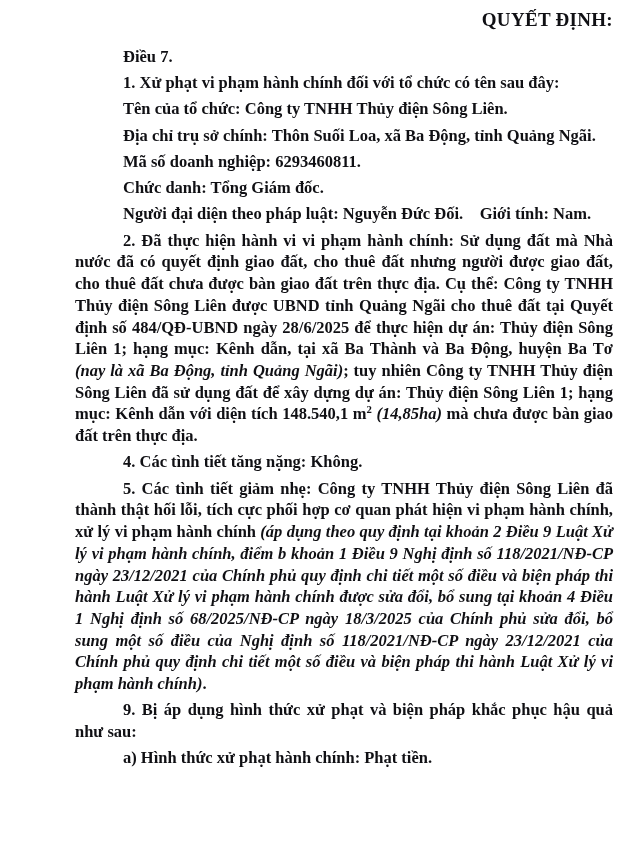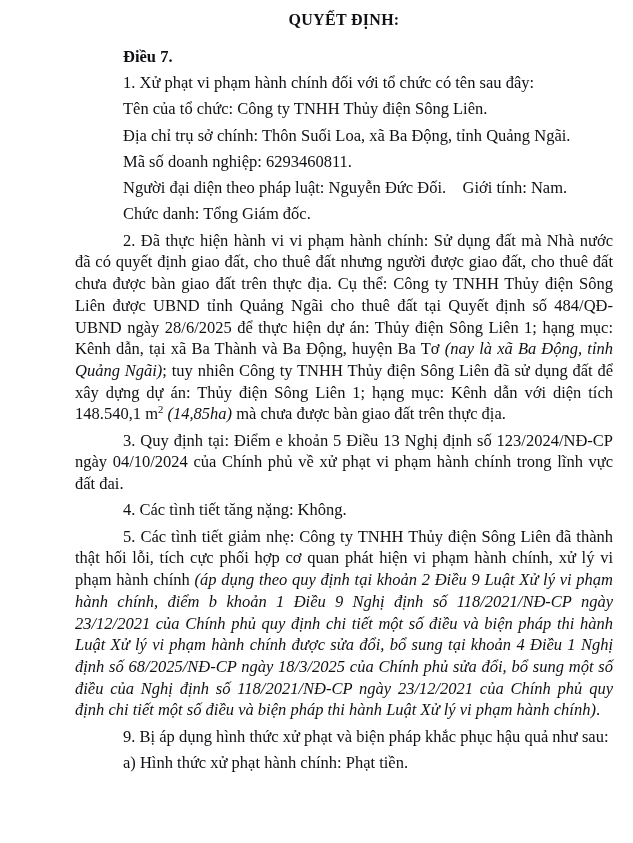--- a/index.html
+++ b/index.html
@@ -14,30 +14,31 @@
     background: #ffffff;
     box-sizing: border-box;
     padding: 9px 20px 0 75px;
     font-family: "Liberation Serif", "DejaVu Serif", serif;
     font-size: 16.5px;
     line-height: 21.7px;
     color: #101014;
     overflow: hidden;
   }
   .doc-title {
-    text-align: center;
+    text-align: right;
     font-weight: bold;
-    font-size: 16px;
+    font-size: 19px;
     letter-spacing: 0.3px;
     margin: 0 0 15px 0;
   }
   p.para {
     margin: 0 0 4.6px 0;
     text-align: justify;
     text-indent: 48px;
+    font-weight: bold;
   }
   p.heading {
     font-weight: bold;
     text-align: left;
   }
   .run-italic {
     font-style: italic;
   }
   sup.run-sup {
     font-size: 0.65em;
@@ -49,22 +50,21 @@
 <body>
 
 <div class="page">
   <div class="doc-title">QUYẾT ĐỊNH:</div>
   <div>
       <p class="para heading"><span>Điều 7.</span></p>
       <p class="para body"><span>1. Xử phạt vi phạm hành chính đối với tổ chức có tên sau đây:</span></p>
       <p class="para body"><span>Tên của tổ chức: Công ty TNHH Thủy điện Sông Liên.</span></p>
       <p class="para body"><span>Địa chỉ trụ sở chính: Thôn Suối Loa, xã Ba Động, tỉnh Quảng Ngãi.</span></p>
       <p class="para body"><span>Mã số doanh nghiệp: 6293460811.</span></p>
+      <p class="para body"><span>Chức danh: Tổng Giám đốc.</span></p>
       <p class="para body"><span>Người đại diện theo pháp luật: Nguyễn Đức Đối.&nbsp;&nbsp;&nbsp; Giới tính: Nam.</span></p>
-      <p class="para body"><span>Chức danh: Tổng Giám đốc.</span></p>
       <p class="para body"><span>2. Đã thực hiện hành vi vi phạm hành chính: Sử dụng đất mà Nhà nước đã có quyết định giao đất, cho thuê đất nhưng người được giao đất, cho thuê đất chưa được bàn giao đất trên thực địa. Cụ thể: Công ty TNHH Thủy điện Sông Liên được UBND tỉnh Quảng Ngãi cho thuê đất tại Quyết định số 484/QĐ-UBND ngày 28/6/2025 để thực hiện dự án: Thủy điện Sông Liên 1; hạng mục: Kênh dẫn, tại xã Ba Thành và Ba Động, huyện Ba Tơ </span><span class="run-italic">(nay là xã Ba Động, tỉnh Quảng Ngãi)</span><span>; tuy nhiên Công ty TNHH Thủy điện Sông Liên đã sử dụng đất để xây dựng dự án: Thủy điện Sông Liên 1; hạng mục: Kênh dẫn với diện tích 148.540,1 m</span><sup class="run-sup">2</sup><span> </span><span class="run-italic">(14,85ha)</span><span> mà chưa được bàn giao đất trên thực địa.</span></p>
-      <p class="para body"><span>3. Quy định tại: Điểm e khoản 5 Điều 13 Nghị định số 123/2024/NĐ-CP ngày 04/10/2024 của Chính phủ về xử phạt vi phạm hành chính trong lĩnh vực đất đai.</span></p>
       <p class="para body"><span>4. Các tình tiết tăng nặng: Không.</span></p>
       <p class="para body"><span>5. Các tình tiết giảm nhẹ: Công ty TNHH Thủy điện Sông Liên đã thành thật hối lỗi, tích cực phối hợp cơ quan phát hiện vi phạm hành chính, xử lý vi phạm hành chính </span><span class="run-italic">(áp dụng theo quy định tại khoản 2 Điều 9 Luật Xử lý vi phạm hành chính, điểm b khoản 1 Điều 9 Nghị định số 118/2021/NĐ-CP ngày 23/12/2021 của Chính phủ quy định chi tiết một số điều và biện pháp thi hành Luật Xử lý vi phạm hành chính được sửa đổi, bổ sung tại khoản 4 Điều 1 Nghị định số 68/2025/NĐ-CP ngày 18/3/2025 của Chính phủ sửa đổi, bổ sung một số điều của Nghị định số 118/2021/NĐ-CP ngày 23/12/2021 của Chính phủ quy định chi tiết một số điều và biện pháp thi hành Luật Xử lý vi phạm hành chính)</span><span>.</span></p>
       <p class="para body"><span>9. Bị áp dụng hình thức xử phạt và biện pháp khắc phục hậu quả như sau:</span></p>
       <p class="para body"><span>a) Hình thức xử phạt hành chính: Phạt tiền.</span></p>
     </div>
 </div>
 
 </body></html>

